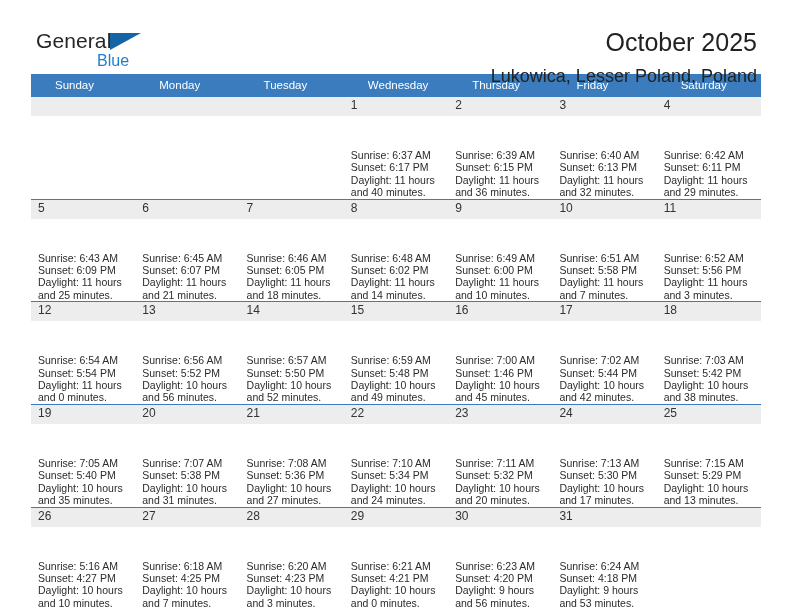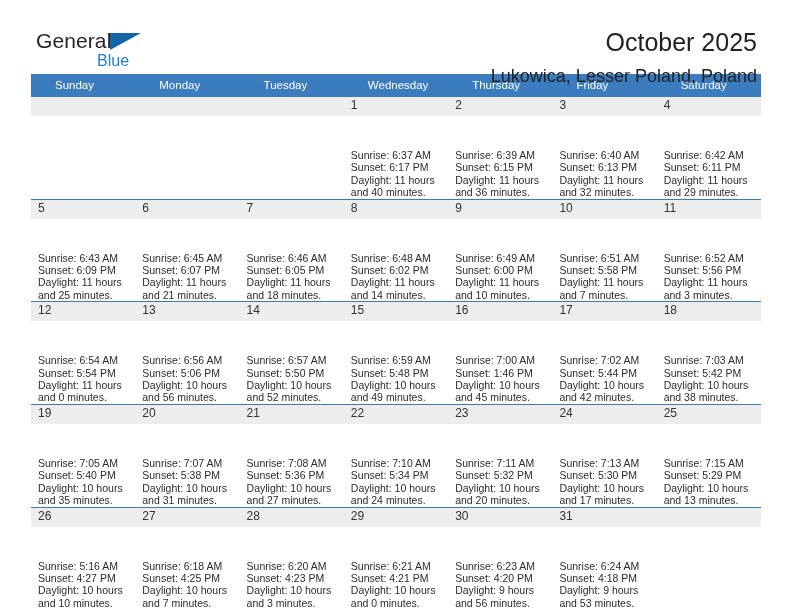--- a/index.html
+++ b/index.html
@@ -304,21 +304,21 @@
               <div>Sunrise: 6:54 AM</div>
               <div>Sunset: 5:54 PM</div>
               <div>Daylight: 11 hours</div>
               <div>and 0 minutes.</div>
             </div>
           </td>
           <td class="day-cell">
             <div class="daynum-band">13</div>
             <div class="cell-body">
               <div>Sunrise: 6:56 AM</div>
-              <div>Sunset: 5:06 PM</div>
+              <div>Sunset: 5:52 PM</div>
               <div>Daylight: 10 hours</div>
               <div>and 56 minutes.</div>
             </div>
           </td>
           <td class="day-cell">
             <div class="daynum-band">14</div>
             <div class="cell-body">
               <div>Sunrise: 6:57 AM</div>
               <div>Sunset: 5:50 PM</div>
               <div>Daylight: 10 hours</div>

